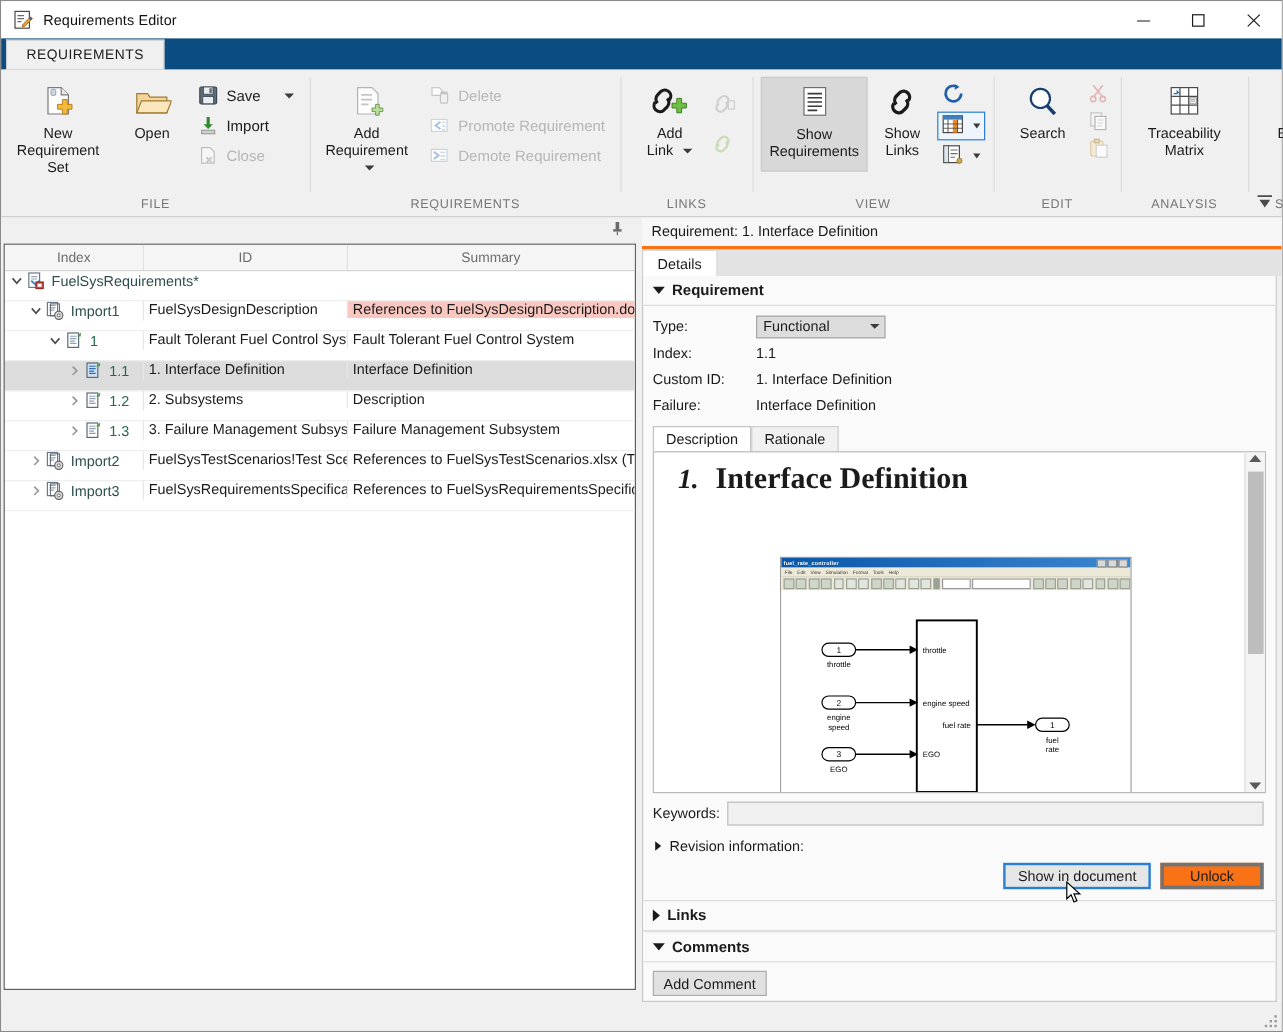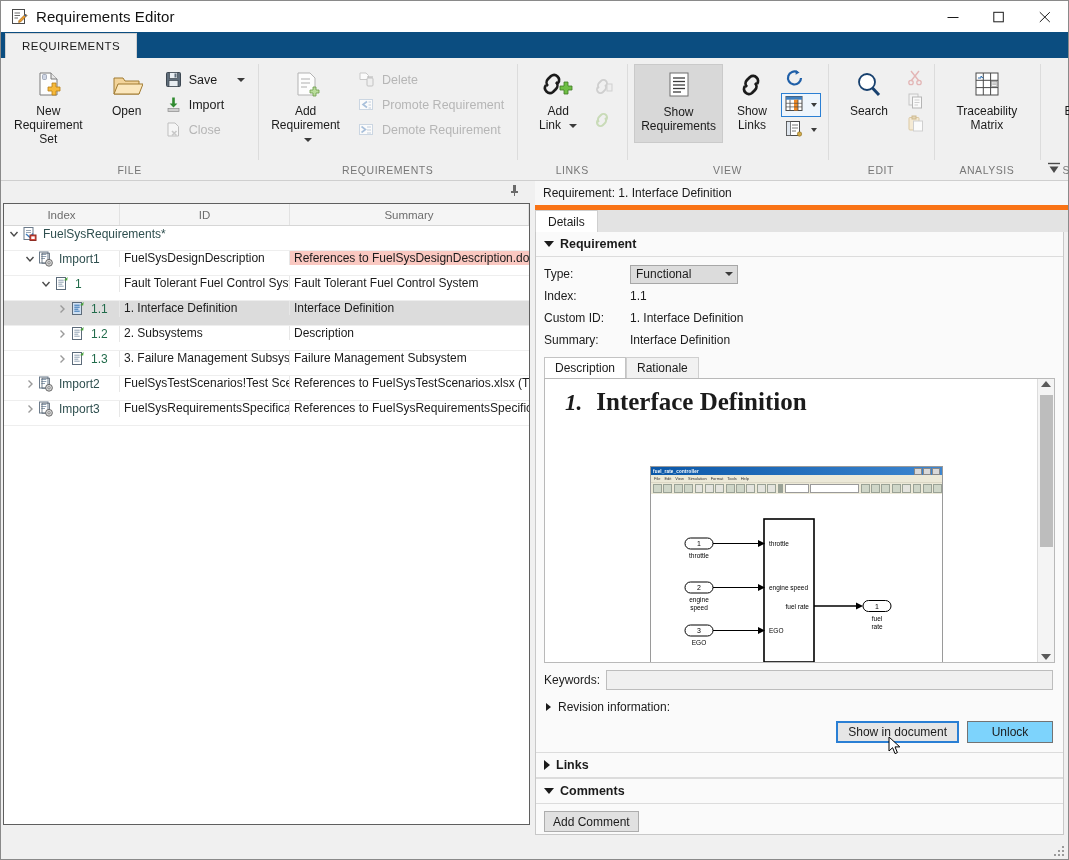--- a/index.html
+++ b/index.html
@@ -16,21 +16,21 @@
     border:1px solid #8a8a8a;box-sizing:border-box;
     display:flex;flex-direction:column;background:#f0f0f0;
   }
 
   
   .titlebar{
     height:31px;min-height:31px;background:#ffffff;display:flex;align-items:center;
     border-bottom:0;position:relative;
   }
   .title-icon{width:17px;height:17px;margin-left:10px;margin-right:8px;position:relative;flex:0 0 auto;}
-  .title-text{font-size:15px;color:#111;letter-spacing:.1px;}
+  .title-text{font-size:12px;color:#111;letter-spacing:.1px;}
   .win-controls{position:absolute;right:0;top:0;height:31px;display:flex;}
   .win-btn{width:46px;height:31px;display:flex;align-items:center;justify-content:center;cursor:default;}
   .win-btn svg{display:block;}
 
   
   .tabstrip{
     height:26px;min-height:26px;background:#0b4d80;display:flex;align-items:flex-end;
     position:relative;
   }
   .tab{
@@ -107,21 +107,21 @@
   .idx-label.green{color:#216b4a;}
   .tree-icon{width:16px;height:16px;position:relative;flex:0 0 16px;margin-right:2px;}
 
   
   .splitter{width:3px;background:#f0f0f0;cursor:col-resize;}
 
   
   .rightpane{flex:1;display:flex;flex-direction:column;min-width:0;background:#f0f0f0;}
   .req-header{
     height:24px;min-height:24px;display:flex;align-items:center;padding-left:8px;
-    background:#f7f7f7;border-bottom:5px solid #f97316;font-size:12px;color:#1b1b1b;
+    background:#f7f7f7;border-bottom:3px solid #f97316;font-size:12px;color:#1b1b1b;
   }
   .det-tabs{height:22px;min-height:22px;display:flex;align-items:flex-end;background:#e3e3e3;}
   .det-tab{
     height:22px;padding:0 12px;display:flex;align-items:center;font-size:12px;background:#ffffff;
     border-left:1px solid #cfcfcf;border-top:1px solid #cfcfcf;border-right:1px solid #cfcfcf;box-sizing:border-box;
   }
   .det-body{flex:1;background:#fafafa;border:1px solid #c8c8c8;border-top:0;margin:0 4px 0 0;overflow:hidden;display:flex;flex-direction:column;min-height:0;}
 
   .section-head{
     display:flex;align-items:center;gap:6px;height:24px;min-height:24px;padding-left:8px;
@@ -182,21 +182,21 @@
   .sim-tool .fld2{width:48px;height:7px;background:#fff;border:1px solid #9a9a9a;}
   .sim-canvas{position:relative;flex:1;background:#fff;height:168px;}
   .sim-canvas svg{display:block;}
 
   .kwrow{display:flex;align-items:center;padding:7px 10px 0 8px;gap:6px;}
   .kwlabel{font-size:12px;}
   .kwinput{flex:1;height:20px;background:#f0f0f0;border:1px solid #bdbdbd;box-sizing:border-box;}
   .revrow{display:flex;align-items:center;gap:7px;padding:10px 0 0 10px;font-size:12px;}
   .btnrow{display:flex;justify-content:flex-end;gap:8px;padding:7px 10px 9px 0;position:relative;}
   .btn{
-    height:22px;min-width:86px;padding:0 10px;background:#7dd3fc;border:1px solid #737373;
+    height:22px;min-width:86px;padding:0 10px;background:#f97316;border:3px solid #737373;
     display:flex;align-items:center;justify-content:center;font-size:12px;box-sizing:border-box;cursor:default;
   }
   .btn.focus{background:#e6e6e6;border:2px solid #2a7fd4;}
   .cursor-arrow{position:absolute;left:352px;top:22px;pointer-events:none;}
 
   .sec-links,.sec-comments{border-top:1px solid #dcdcdc;}
   .comments-body{padding:7px 0 7px 8px;}
   .btn-addcomment{
     height:21px;width:auto;display:inline-flex;align-items:center;justify-content:center;padding:0 8px;
     background:#e1e1e1;border:1px solid #adadad;font-size:12px;box-sizing:border-box;
@@ -766,21 +766,21 @@
           </div>
           <div class="prow">
             <span class="plabel">Index:</span>
             <span class="pvalue">1.1</span>
           </div>
           <div class="prow">
             <span class="plabel">Custom ID:</span>
             <span class="pvalue">1. Interface Definition</span>
           </div>
           <div class="prow">
-            <span class="plabel">Summary:</span>
+            <span class="plabel">Failure:</span>
             <span class="pvalue">Interface Definition</span>
           </div>
         </div>
 
         <div class="desc-tabs">
           <div class="desc-tab">Description</div>
           <div class="desc-tab inactive">Rationale</div>
         </div>
 
         <div class="desc-box">

